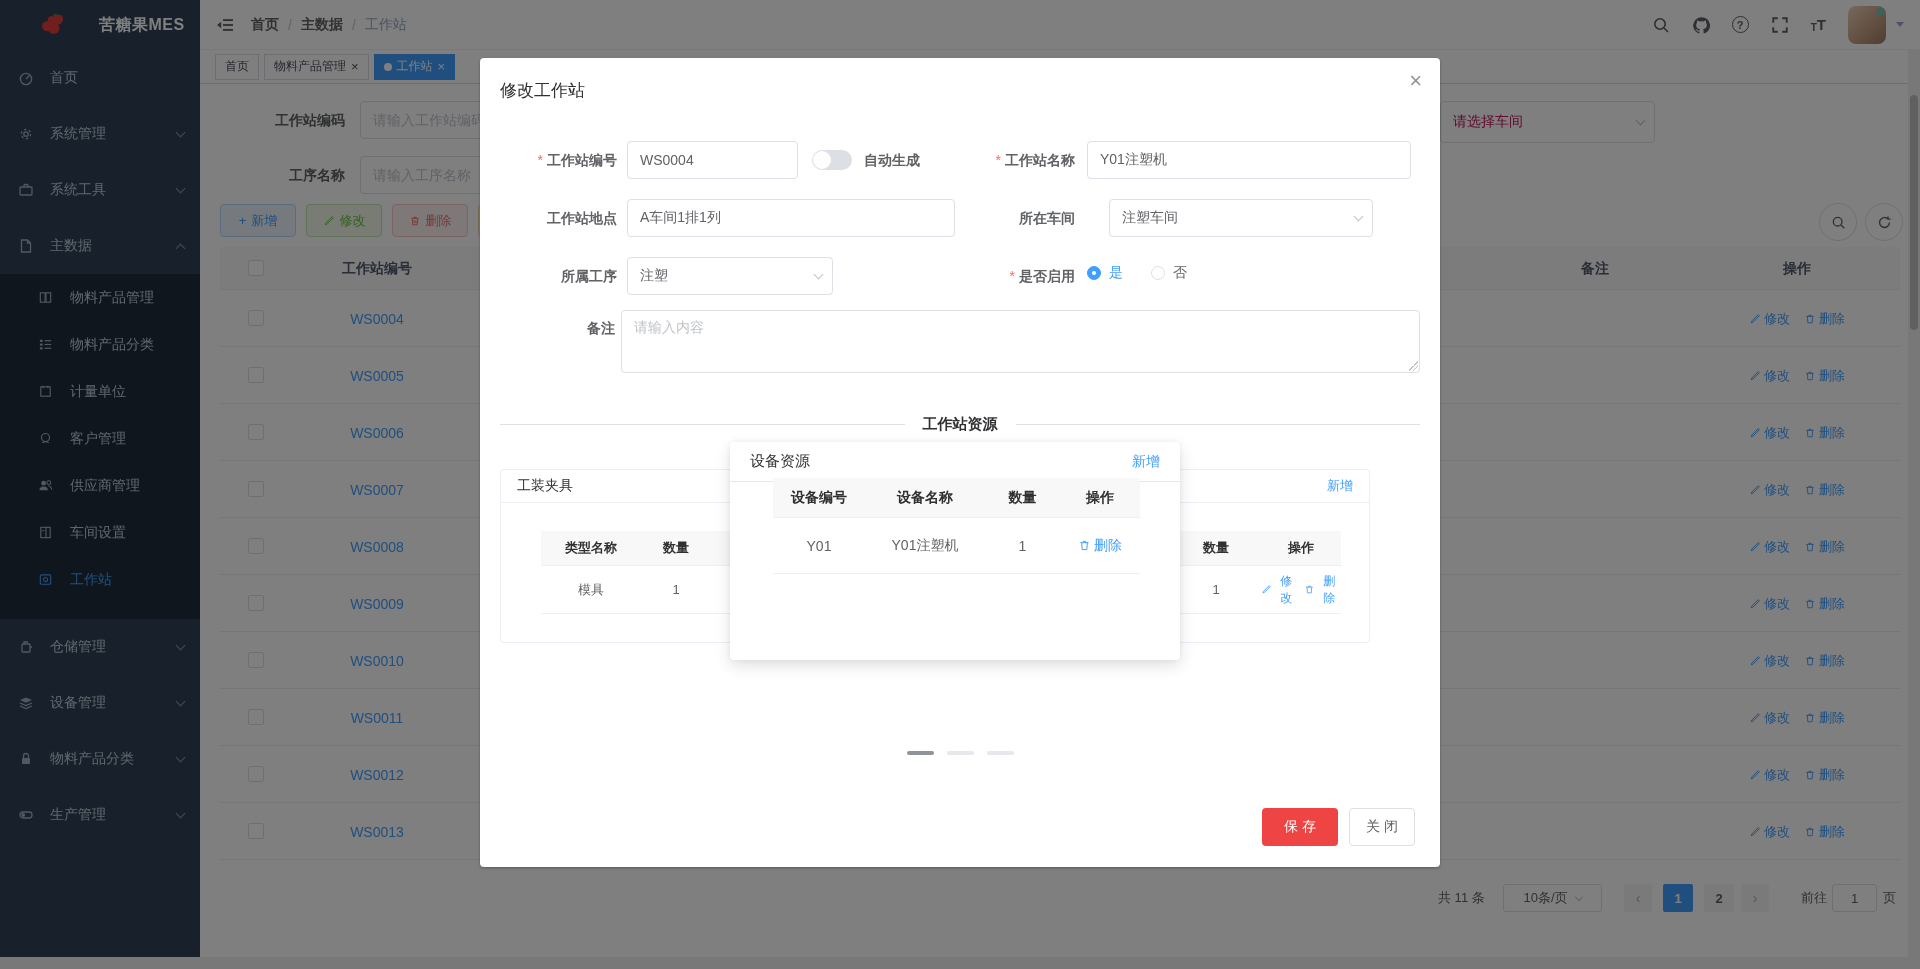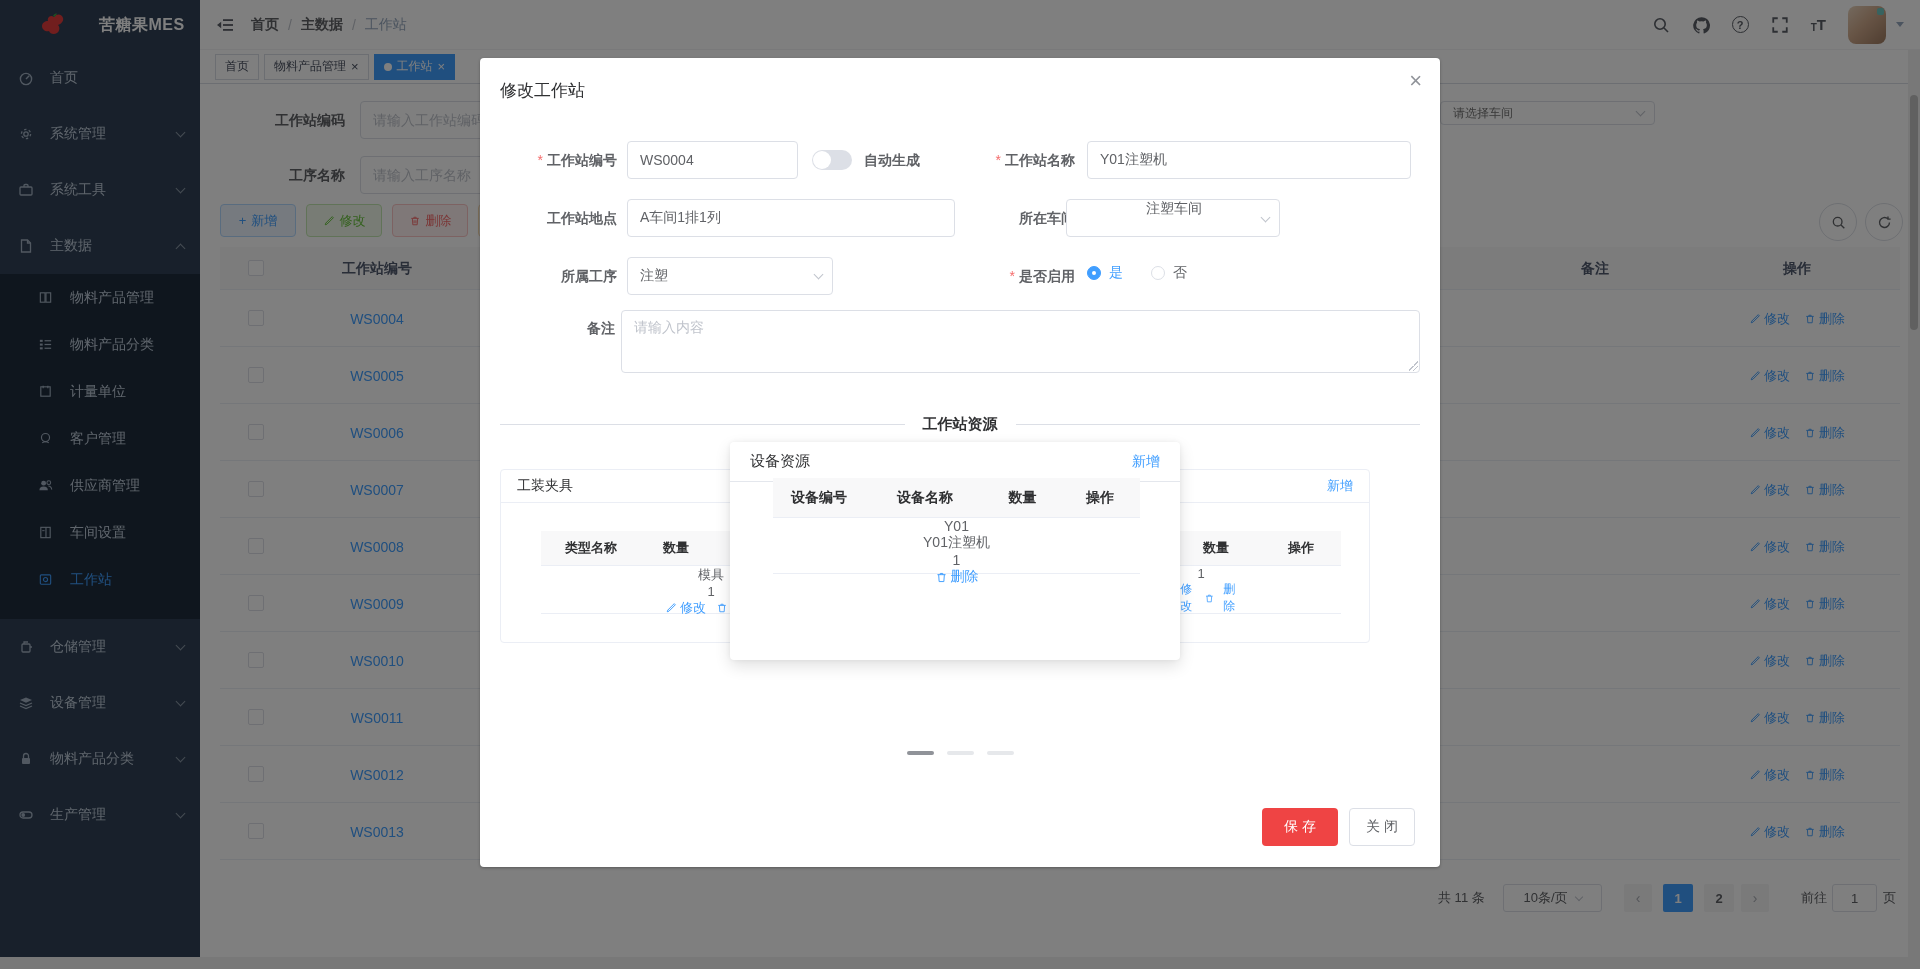--- a/index.html
+++ b/index.html
@@ -50,22 +50,22 @@
   .tag i{font-style:normal;}
   .tag .x{font-weight:400;color:inherit;font-size:13px;line-height:1;}
   .tag.active{background:#409eff;border-color:#409eff;color:#fff;}
   .tag .dot{width:8px;height:8px;border-radius:50%;background:#fff;}
 
   
   .f-label{position:absolute;width:100px;text-align:right;font-size:14px;font-weight:700;color:#606266;line-height:20px;}
   .inp{position:absolute;height:38px;border:1px solid #dcdfe6;border-radius:4px;background:#fff;font-size:14px;
        color:#606266;padding:0 12px;outline:none;font-family:inherit;}
   .inp::placeholder{color:#c0c4cc;}
-  .fsel{position:absolute;height:24px;border:1px solid #dcdfe6;border-radius:4px;background:#fff;display:flex;
-        align-items:center;padding:0 10px 0 12px;font-size:12px;color:#737373;cursor:pointer;}
+  .fsel{position:absolute;height:42px;border:1px solid #dcdfe6;border-radius:4px;background:#fff;display:flex;
+        align-items:center;padding:0 10px 0 12px;font-size:14px;color:#be185d;cursor:pointer;}
   .fsel .cvg{margin-left:auto;width:7px;height:7px;border-right:1.5px solid #c0c4cc;border-bottom:1.5px solid #c0c4cc;transform:rotate(45deg);margin-top:-4px;}
   .btn{position:absolute;height:33px;border-radius:4px;font-size:13px;display:flex;align-items:center;justify-content:center;
        gap:5px;cursor:pointer;border:1px solid;padding:0 12px;}
   .btn-add{background:#ecf5ff;border-color:#b3d8ff;color:#409eff;}
   .btn-edit{background:#f0f9eb;border-color:#c2e7b0;color:#67c23a;}
   .btn-del{background:#fef0f0;border-color:#fbc4c4;color:#f56c6c;}
   .btn-exp{background:#fdf6ec;border-color:#f5dab1;color:#e6a23c;}
   .cir{position:absolute;width:38px;height:38px;border-radius:50%;border:1px solid #dcdfe6;background:#fff;color:#606266;
        display:flex;align-items:center;justify-content:center;cursor:pointer;}
 
@@ -128,21 +128,21 @@
   .divline{position:absolute;left:20px;right:20px;top:366px;border-top:1px solid #dcdfe6;}
   .divlabel{position:absolute;left:0;right:0;top:357px;text-align:center;}
   .divlabel span{background:#fff;padding:0 18px;font-size:15px;font-weight:700;color:#303133;}
 
   .rcard{position:absolute;border:1px solid #ebeef5;border-radius:4px;background:#fff;height:174px;top:411px;}
   .rc-head{height:33px;border-bottom:1px solid #ebeef5;display:flex;align-items:center;padding:0 16px;}
   .rc-title{font-size:14px;color:#303133;}
   .add-link{margin-left:auto;color:#409eff;font-size:13px;cursor:pointer;}
   .itbl{position:absolute;}
   .ithead{display:flex;height:35px;background:#f8f8f9;align-items:center;font-size:13px;font-weight:700;color:#303133;border-bottom:1px solid #ebeef5;}
-  .itrow{display:flex;height:48px;align-items:center;font-size:13px;color:#606266;border-bottom:1px solid #ebeef5;flex-direction:column;}
+  .itrow{display:flex;height:48px;align-items:center;font-size:13px;color:#606266;border-bottom:1px solid #ebeef5;}
   .itc{text-align:center;display:flex;align-items:center;justify-content:center;gap:10px;}
 
   .popup{position:absolute;left:250px;top:384px;width:450px;height:218px;background:#fff;border-radius:4px;
          box-shadow:0 6px 16px rgba(0,0,0,.12),0 0 5px rgba(0,0,0,.06);z-index:5;}
   .pp-head{height:40px;border-bottom:1px solid #e4e7ed;display:flex;align-items:center;padding:0 20px;}
   .pp-title{font-size:15px;color:#303133;}
   .pp-tbl{position:absolute;left:43px;top:36px;width:367px;}
   .pp-tbl .ithead{height:40px;font-size:14px;}
   .pp-tbl .itrow{height:56px;font-size:14px;}
 
@@ -653,21 +653,21 @@
     <span class="switch" style="left:332px;top:92px;">
         <span class="knob"></span>
       </span>
     <span class="sw-label" style="left:384px;top:92px;">自动生成</span>
     <span class="dl req" style="left:440px;top:92px;width:155px;">工作站名称</span>
     <input class="din" style="left: 607px; top: 83px; width: 324px;" value="Y01注塑机">
 
     <span class="dl" style="left:20px;top:150px;width:117px;">工作站地点</span>
     <input class="din" style="left: 147px; top: 141px; width: 328px;" value="A车间1排1列">
     <span class="dl" style="left:440px;top:150px;width:155px;">所在车间</span>
-    <div class="dsel" style="left:586px;top:141px;width:214px;flex-direction:column;">
+    <div class="dsel" style="left:629px;top:141px;width:264px;">
       <span>注塑车间</span>
       <span class="cvg"></span>
     </div>
 
     <span class="dl" style="left:20px;top:208px;width:117px;">所属工序</span>
     <div class="dsel" style="left:147px;top:199px;width:206px;gap:24px;">
       <span>注塑</span>
       <span class="cvg"></span>
     </div>
     <span class="dl req" style="left:440px;top:208px;width:155px;">是否启用</span>

